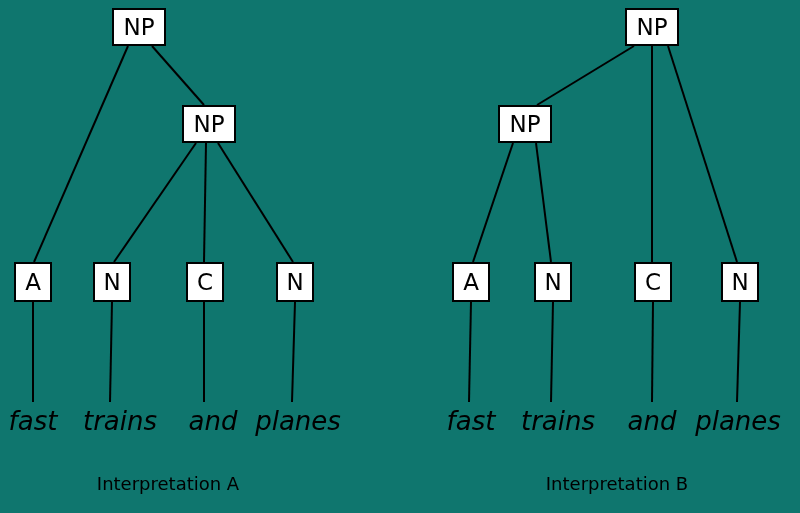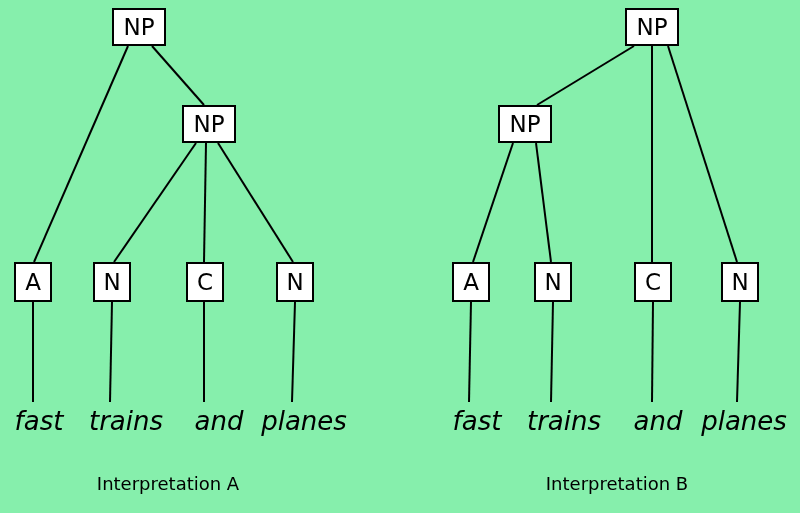--- a/index.html
+++ b/index.html
@@ -4,21 +4,21 @@
 <style>
   html, body {
     margin: 0;
     padding: 0;
     background: #ffffff;
   }
   .canvas {
     position: relative;
     width: 800px;
     height: 513px;
-    background: #86efac;
+    background: #0f766e;
     font-family: "DejaVu Sans", "Liberation Sans", sans-serif;
     color: #000000;
     overflow: hidden;
   }
   .edges {
     position: absolute;
     left: 0;
     top: 0;
     width: 800px;
     height: 513px;
@@ -40,21 +40,20 @@
   }
   .np-box { width: 54px; height: 38px; }
   .leaf-box { width: 38px; height: 40px; }
   .word {
     position: absolute;
     top: 406px;
     transform: translateX(-50%);
     font-style: italic;
     font-size: 26px;
     white-space: nowrap;
-    margin-left: 6px;
   }
   .caption {
     position: absolute;
     top: 473px;
     transform: translateX(-50%);
     font-size: 18px;
     white-space: nowrap;
   }
 </style>
 </head>

